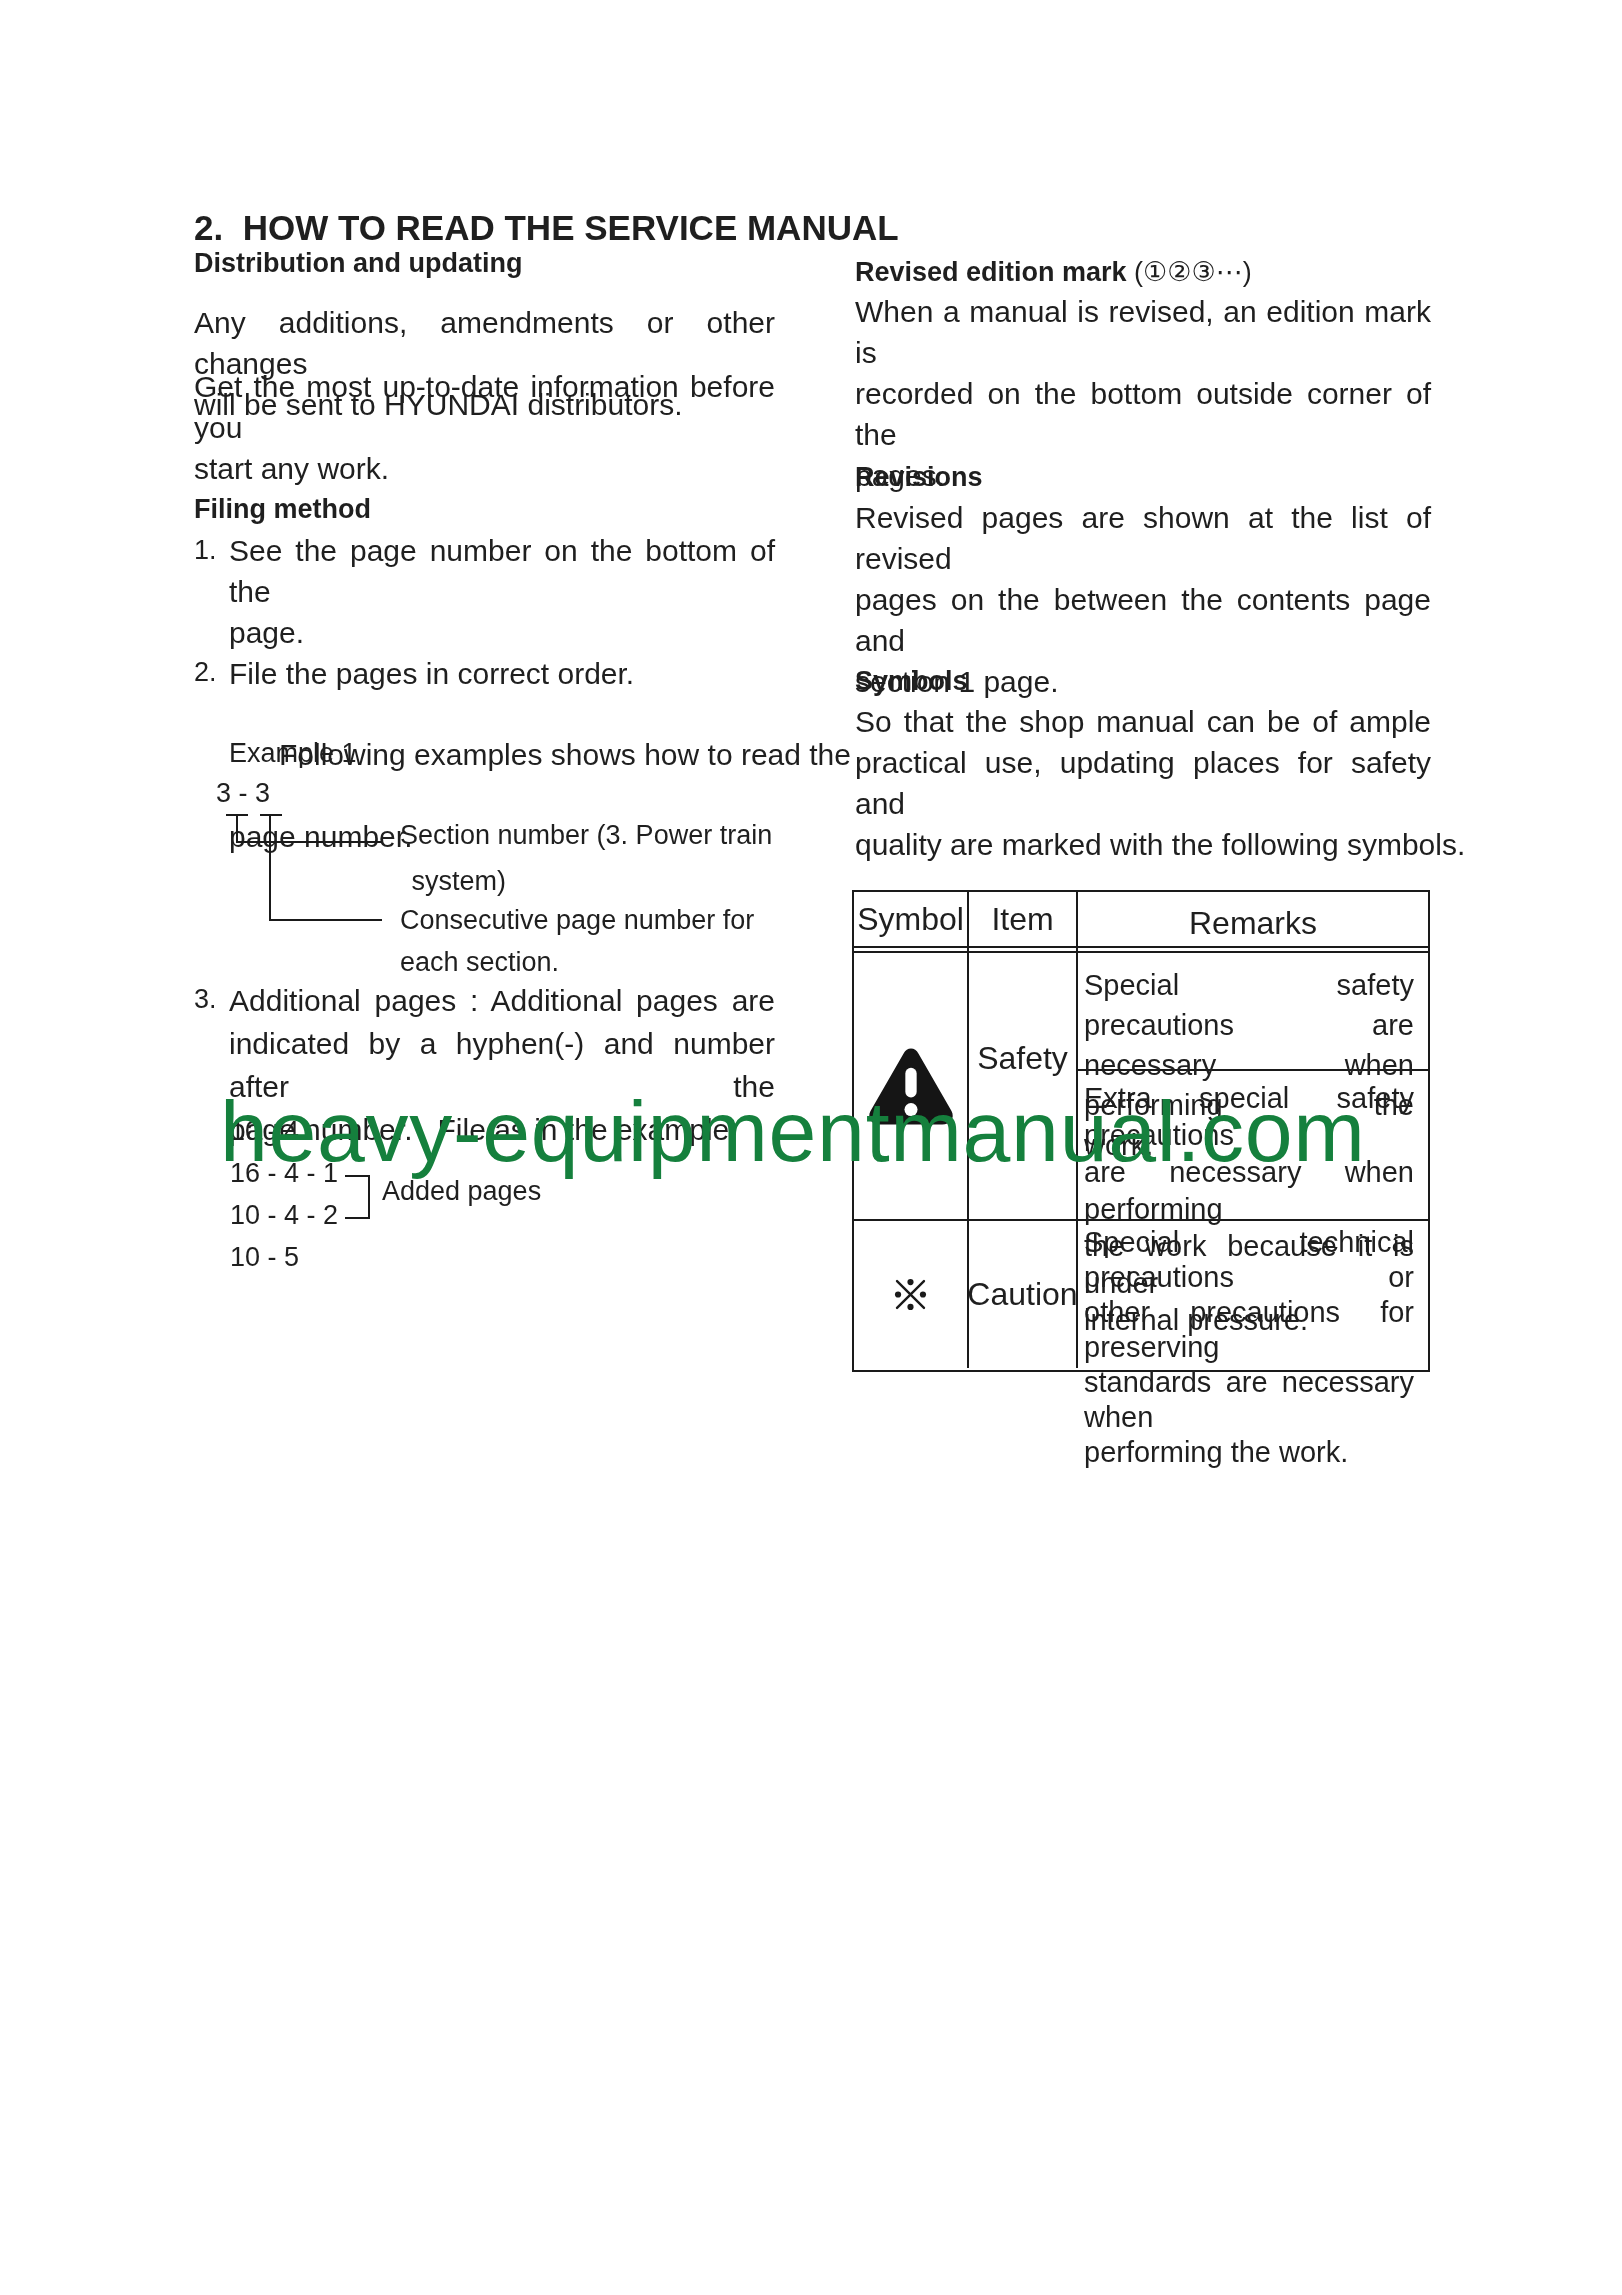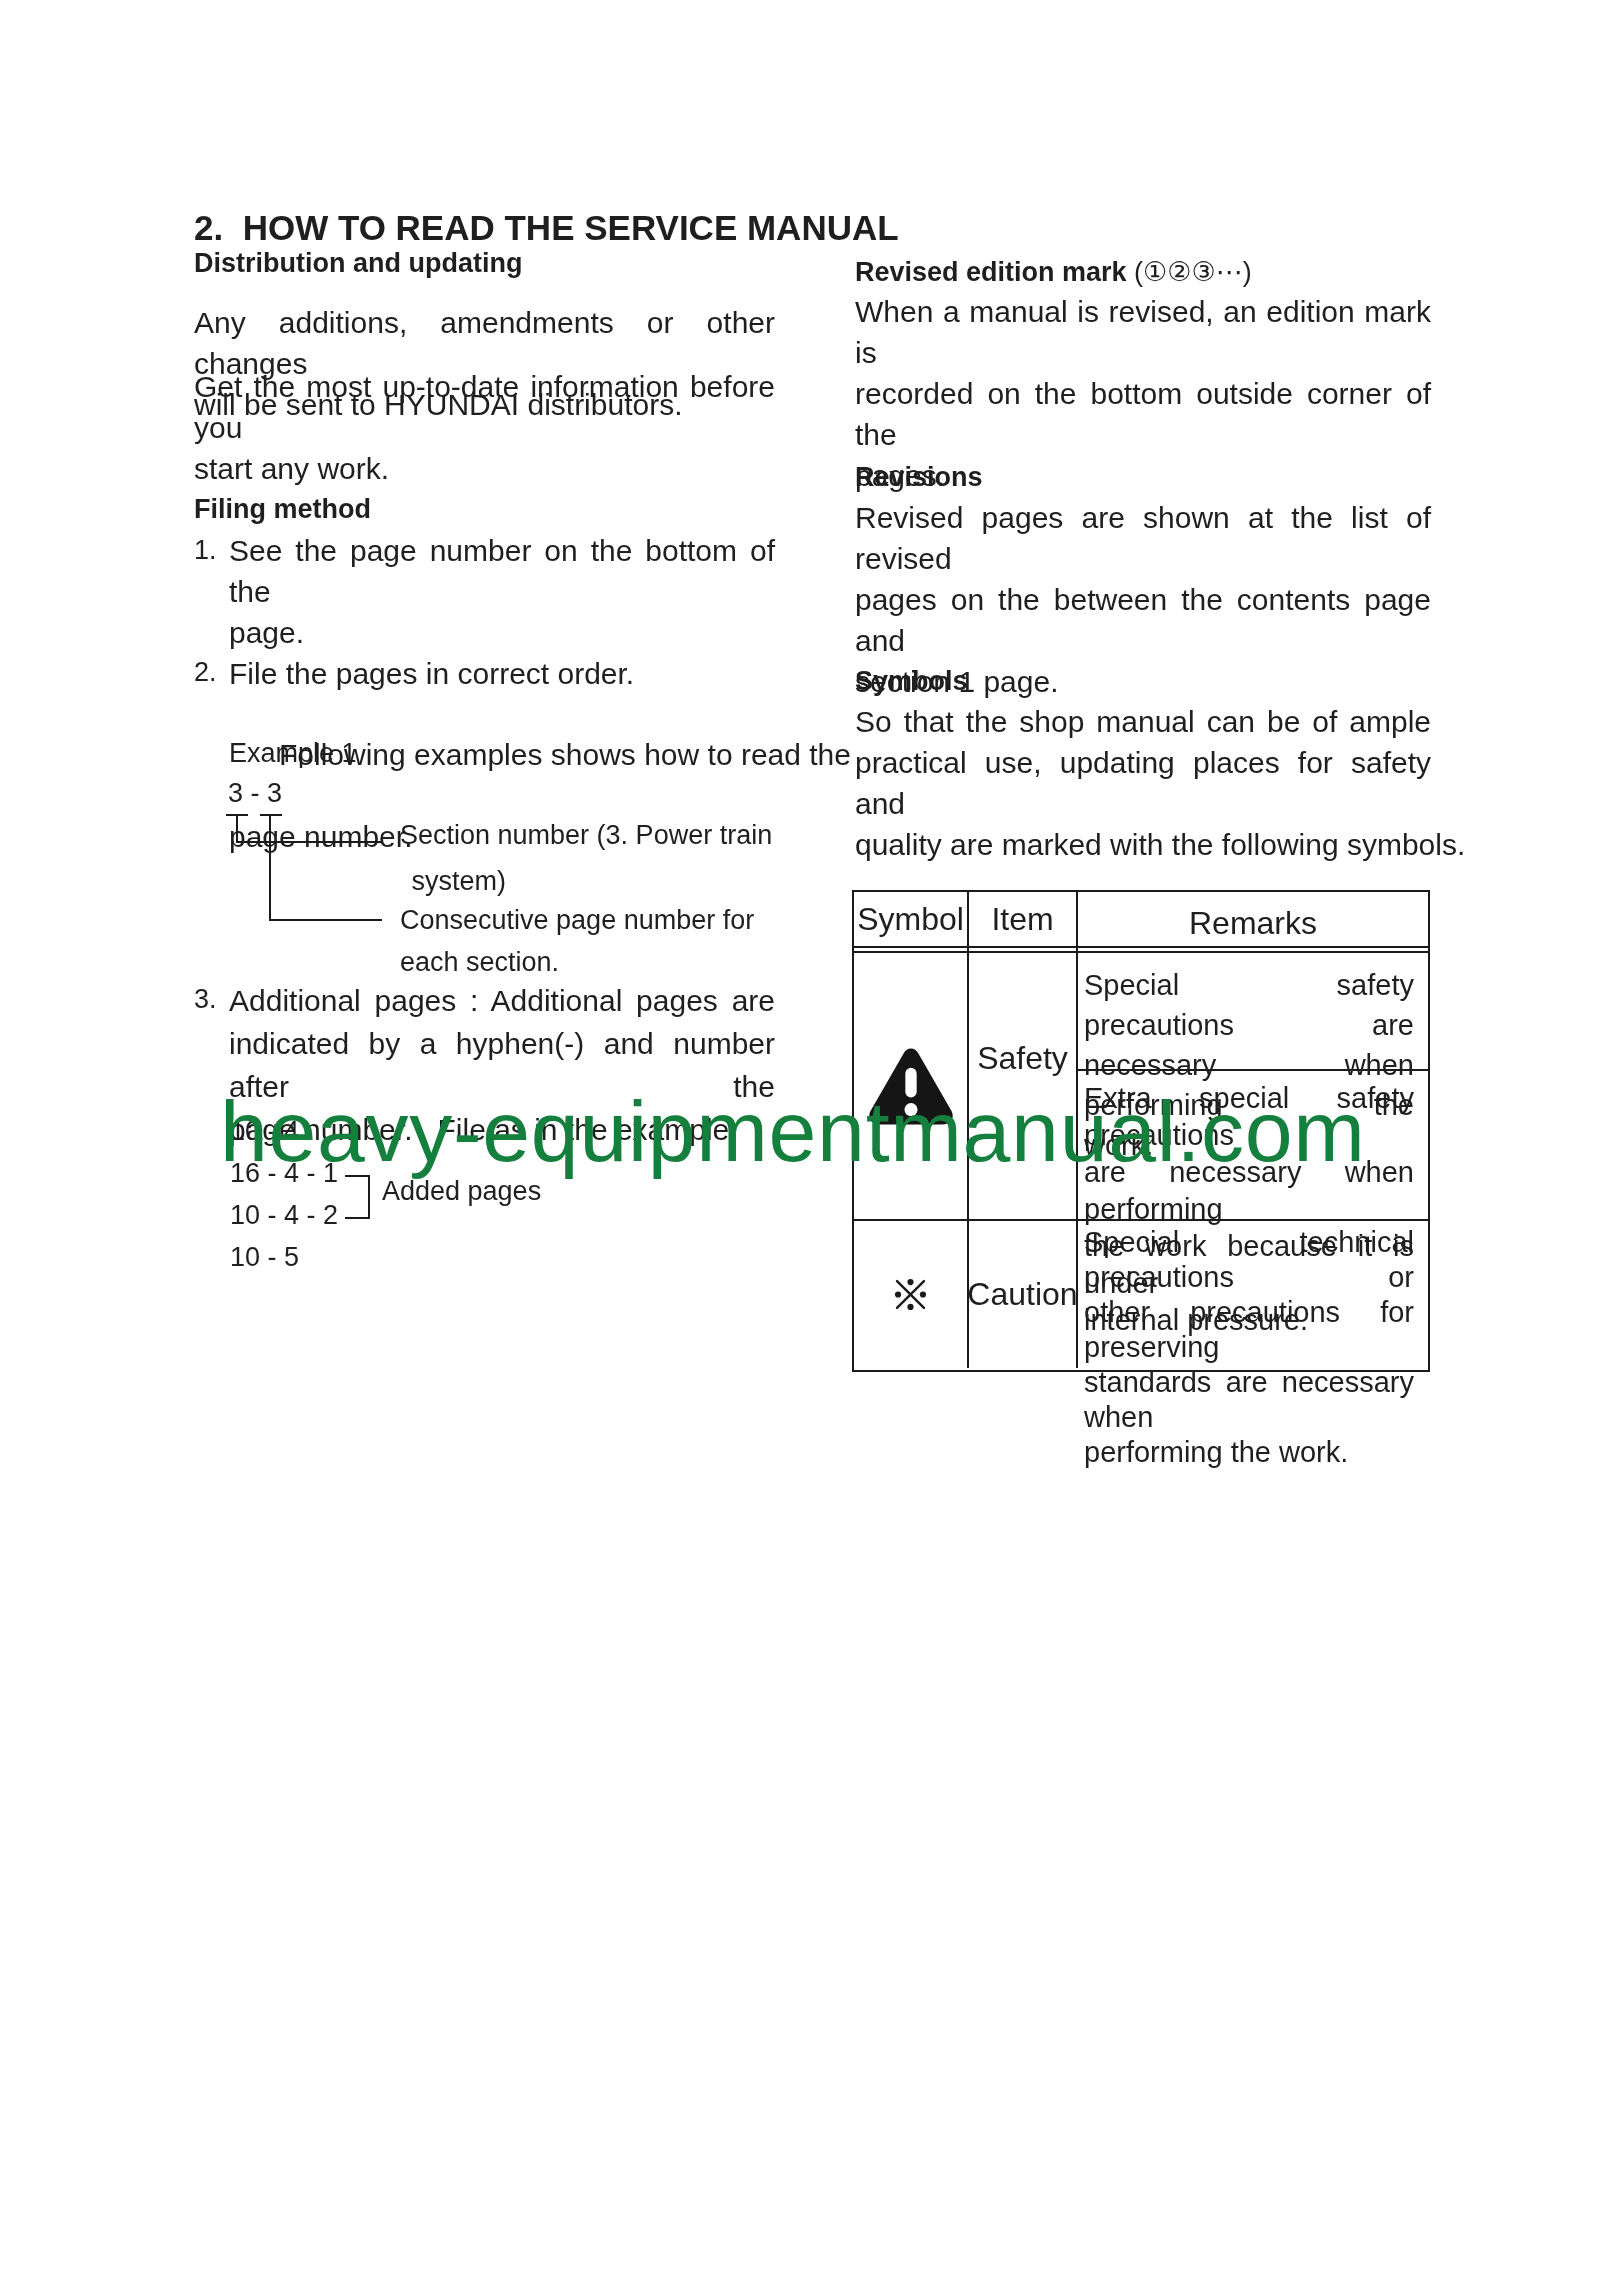--- a/index.html
+++ b/index.html
@@ -68,21 +68,21 @@
 
   <div class="blk" style="left:194px;top:652px;width:581px;">
     <div class="bl ind">
       <span class="num ln" style="top:0;">2.</span>
       <span>Following examples shows how to read the</span>
     </div>
     <div class="bl ind">page number.</div>
   </div>
 
   <div class="ln" style="left:229px;top:733px;">Example 1</div>
-  <div class="ln" style="left:228px;top:773px;">3 - 3</div>
+  <div class="ln" style="left:216px;top:773px;">3 - 3</div>
 
   <div class="dline" style="left:226px;top:814px;width:22px;height:2px;"></div>
   <div class="dline" style="left:260px;top:814px;width:22px;height:2px;"></div>
   <div class="dline" style="left:236px;top:814px;width:2px;height:29px;"></div>
   <div class="dline" style="left:236px;top:841px;width:146px;height:2px;"></div>
   <div class="dline" style="left:269px;top:814px;width:2px;height:107px;"></div>
   <div class="dline" style="left:269px;top:919px;width:113px;height:2px;"></div>
 
   <div class="ln" style="left:400px;top:815px;">Section number (3. Power train</div>
   <div class="ln" style="left:404px;top:861px;"> system)</div>

